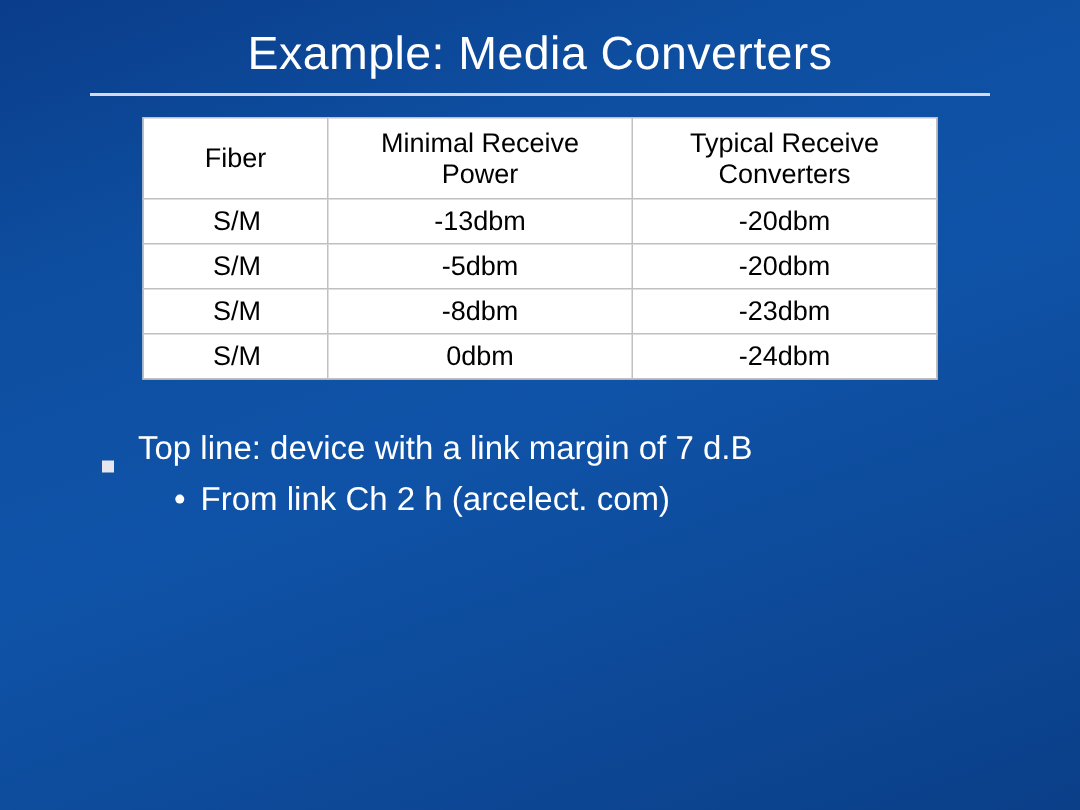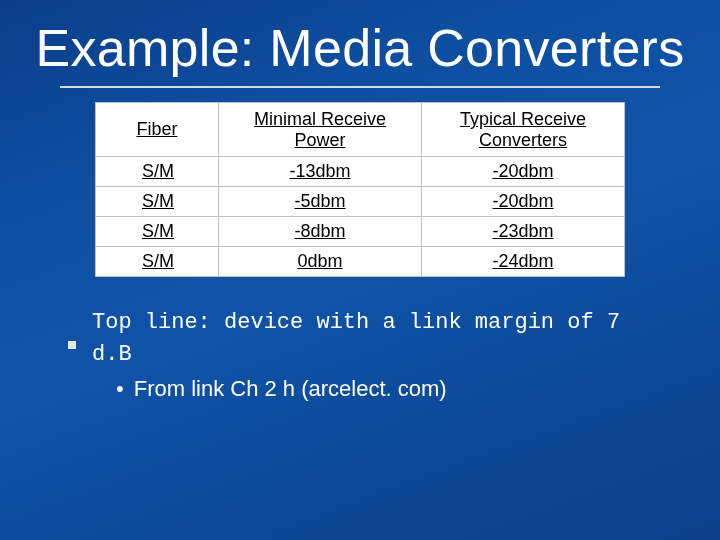--- a/index.html
+++ b/index.html
@@ -12,36 +12,35 @@
   }
   .slide {
     width: 720px;
     height: 540px;
     background: linear-gradient(160deg, #0a3d8a 0%, #0e4ea0 25%, #0f53a8 50%, #0b3f88 100%);
     position: relative;
     box-sizing: border-box;
   }
   .title {
     color: #ffffff;
-    font-size: 52px;
+    font-size: 31px;
     text-align: center;
     padding-top: 18px;
     font-weight: normal;
     letter-spacing: 0.3px;
   }
   .title-rule {
     border: none;
     border-top: 2px solid #d8d8e8;
     margin: 8px 60px 0 60px;
   }
   .table-wrap {
     display: flex;
     justify-content: center;
     margin-top: 14px;
-    text-decoration: underline;
   }
   table.data {
     border-collapse: collapse;
     background: #ffffff;
     font-size: 18px;
     color: #000;
   }
   table.data th, table.data td {
     border: 1px solid #c0c0c0;
     padding: 4px 14px;
@@ -59,23 +58,22 @@
   table.data th:nth-child(3) { width: 170px; }
   table.data td:nth-child(1) { text-align: center; padding-left: 16px; }
   .bullets {
     color: #ffffff;
     margin: 30px 48px 0 68px;
     font-size: 22px;
     line-height: 1.45;
   }
   .bullets .line {
     display: flex;
-    align-items: center;
+    align-items: flex-end;
     margin-bottom: 2px;
-    font-family: Liberation Mono, monospace;
   }
   .bullets .sq {
     width: 8px;
     height: 8px;
     background: #e6e6ef;
     margin-top: 11px;
     margin-right: 16px;
     flex: 0 0 auto;
   }
   .bullets .txt { flex: 1 1 auto; }

